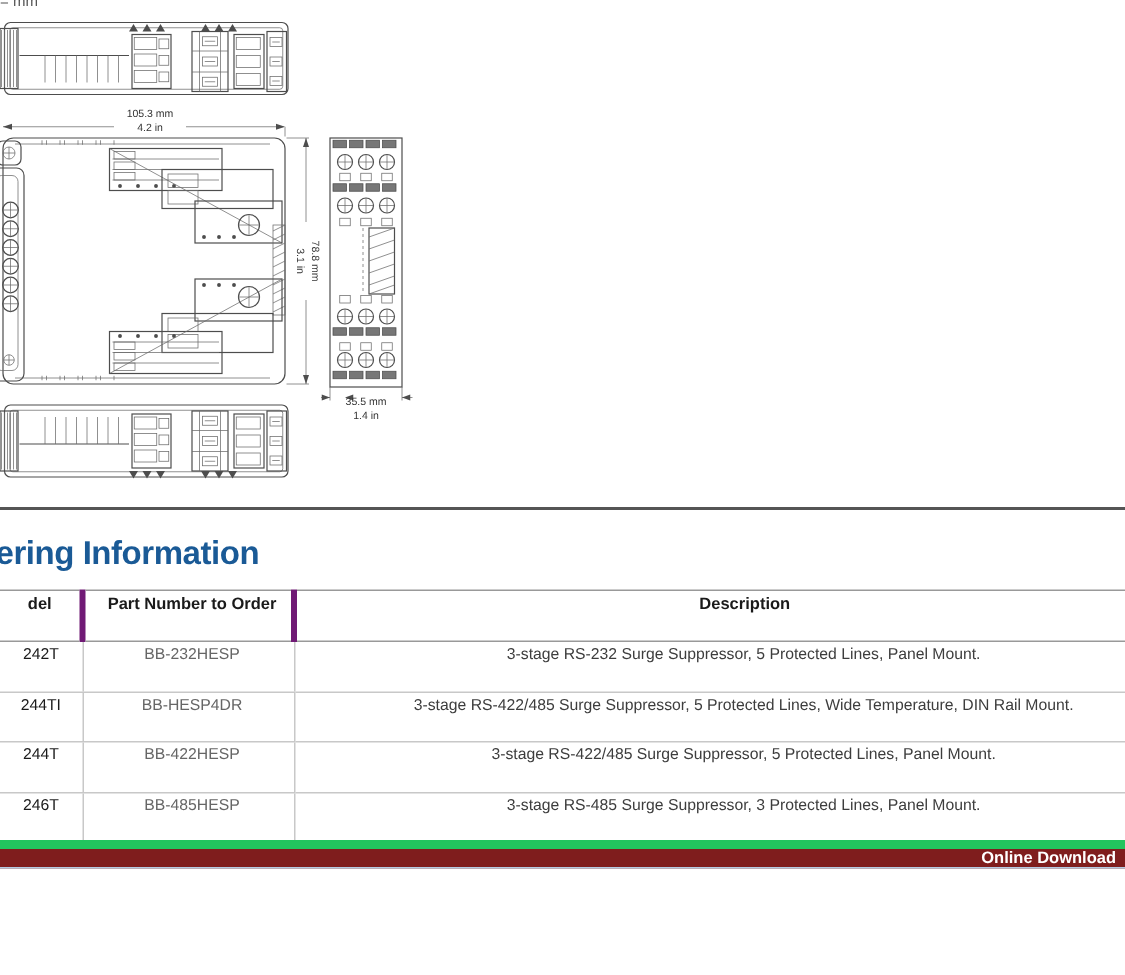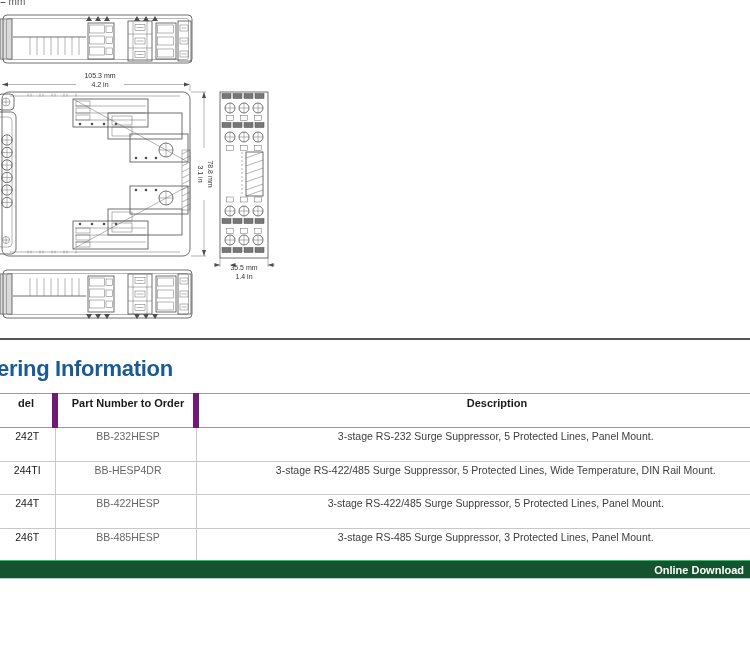--- a/index.html
+++ b/index.html
@@ -26,35 +26,35 @@
   
   #ordering-table-wrap{top:393px;left:0;width:790px;}
   table{border-collapse:collapse;width:790px;table-layout:fixed;}
   th,td{
     font-size:10.5px;text-align:center;vertical-align:middle;
     padding:0 0 16px 5px;white-space:nowrap;overflow:hidden;
   }
   thead th{
     height:17px;font-size:11px;font-weight:bold;color:#1a1a1a;
     border-top:1px solid #999;border-bottom:1px solid #999;
-    border-left:6px solid #701a75;
+    border-left:4px solid #701a75;
   }
   tbody td{
     height:16.5px;border-bottom:1px solid #c8c8c8;border-left:1px solid #c8c8c8;
   }
   th:first-child,td:first-child{border-left:none;padding-left:0;}
   col.c-model{width:55px;}
   col.c-part{width:141px;}
   td.model{font-weight:normal;color:#1a1a1a;}
   td.part{color:#666;margin-left:35px;}
   td.desc{color:#3d3d3d;}
   
   #footer-bar{
-    top:560px;left:0;width:750px;height:19px;background:#14532d;
-    border-top:1px solid #22c55e;border-bottom:1px solid #b5cbe2;
+    top:560px;left:0;width:750px;height:19px;background:#7f1d1d;
+    border-top:6px solid #22c55e;border-bottom:1px solid #b5cbe2;
     display:flex;align-items:center;justify-content:flex-end;
     box-sizing:border-box;
   }
   #online-download-label{
     color:#ffffff;font-weight:bold;font-size:11px;margin-right:6px;
   }
   #download-url-box{
     background:#ffffff;border:1px solid #2a5a8c;width:150px;height:12px;
     font-size:10px;color:#333;padding:0 3px;line-height:12px;
     margin-right:40px;overflow:hidden;

